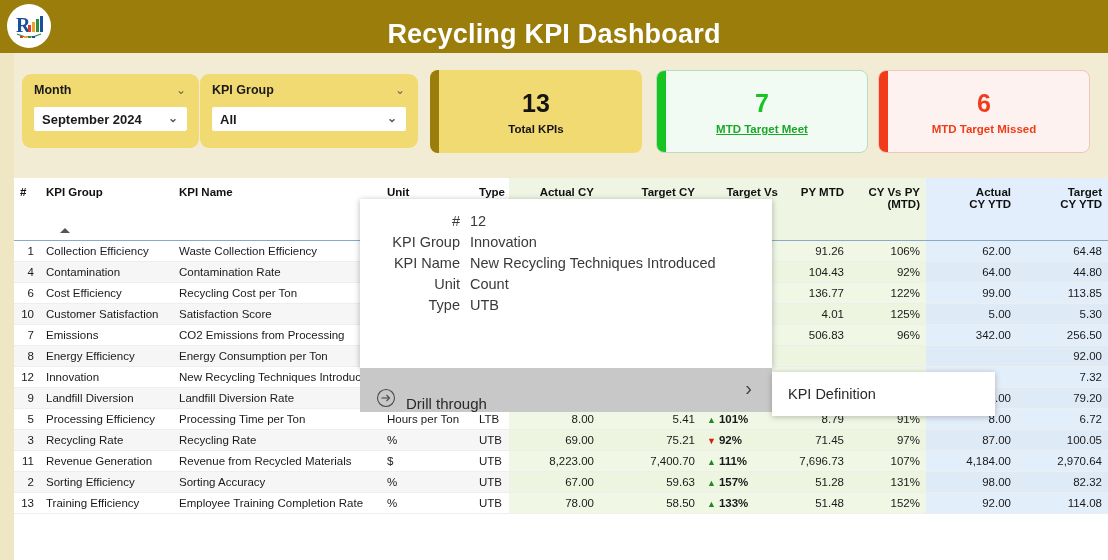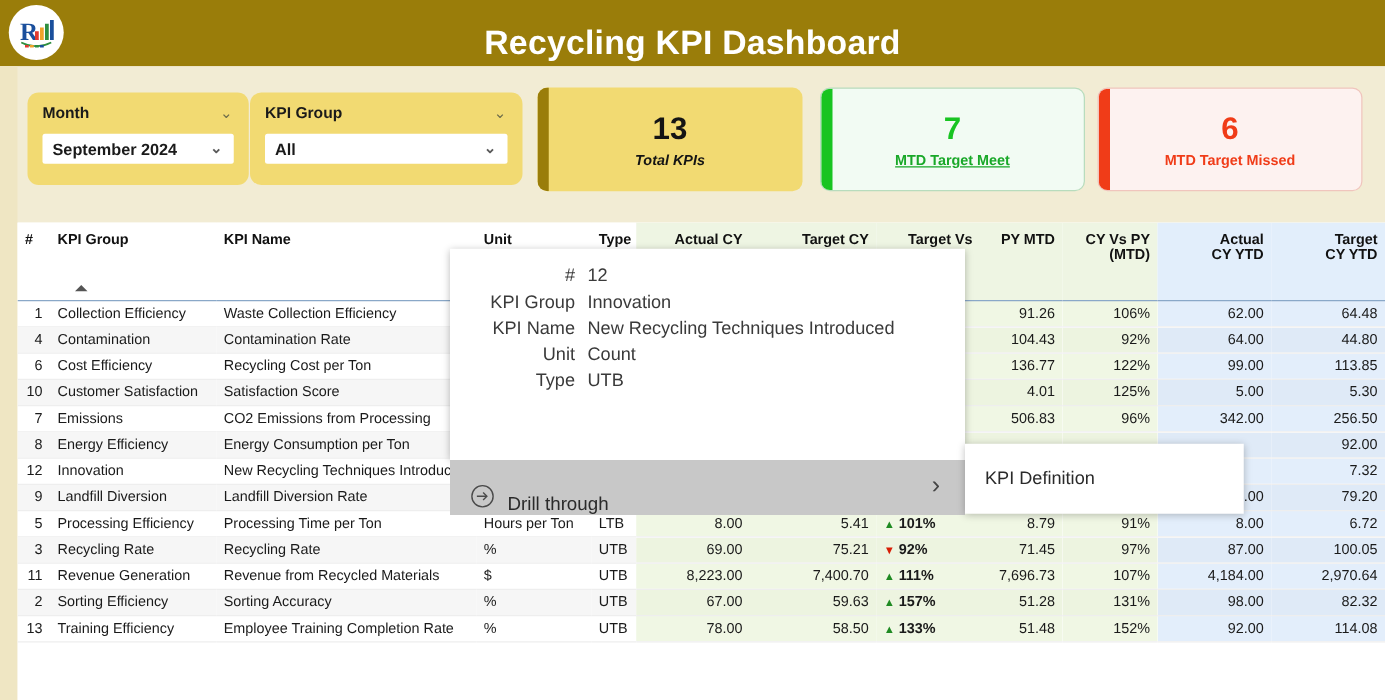--- a/index.html
+++ b/index.html
@@ -80,21 +80,21 @@
   .card .accent{
     position:absolute; left:0; top:0; bottom:0; width:9px;
   }
 
   #card-total{
     left:430px; width:212px;
     background:#f2da72;
   }
   #card-total .accent{ background:#9a7d0a; }
   #card-total .bigval{ color:#141414; }
-  #card-total .caption{ color:#141414;font-style:italic; }
+  #card-total .caption{ color:#141414; }
 
   #card-meet{
     left:656px; width:212px;
     background:#f2fbf3; border:1px solid #b8dcbd;
   }
   #card-meet .accent{ background:#18c421; }
   #card-meet .bigval{ color:#18c421; }
   #card-meet .caption{ color:#19a828;text-decoration:underline; }
 
   #card-missed{
@@ -172,22 +172,22 @@
     background:#c8c8c8;
     display:flex; align-items:flex-end;
     padding:0 16px;
   }
   .drill-label{ font-size:15px; color:#2a2a2a; margin-left:10px; }
   .drill-chevron{
     position:absolute; right:20px; top:9px;
     font-size:20px; color:#444444; font-weight:300;
   }
   .submenu{
-    position:absolute; left:772px; top:355px;
-    width:223px; height:56px;
+    position:absolute; left:772px; top:372px;
+    width:223px; height:44px;
     background:#ffffff;
     box-shadow:0 1px 6px rgba(0,0,0,.25);
     display:flex; align-items:center; padding:0 16px;
   }
   .submenu-label{ font-size:14.5px; color:#2a2a2a; }
 </style>
 </head>
 <body>
 
 <div class="header">

